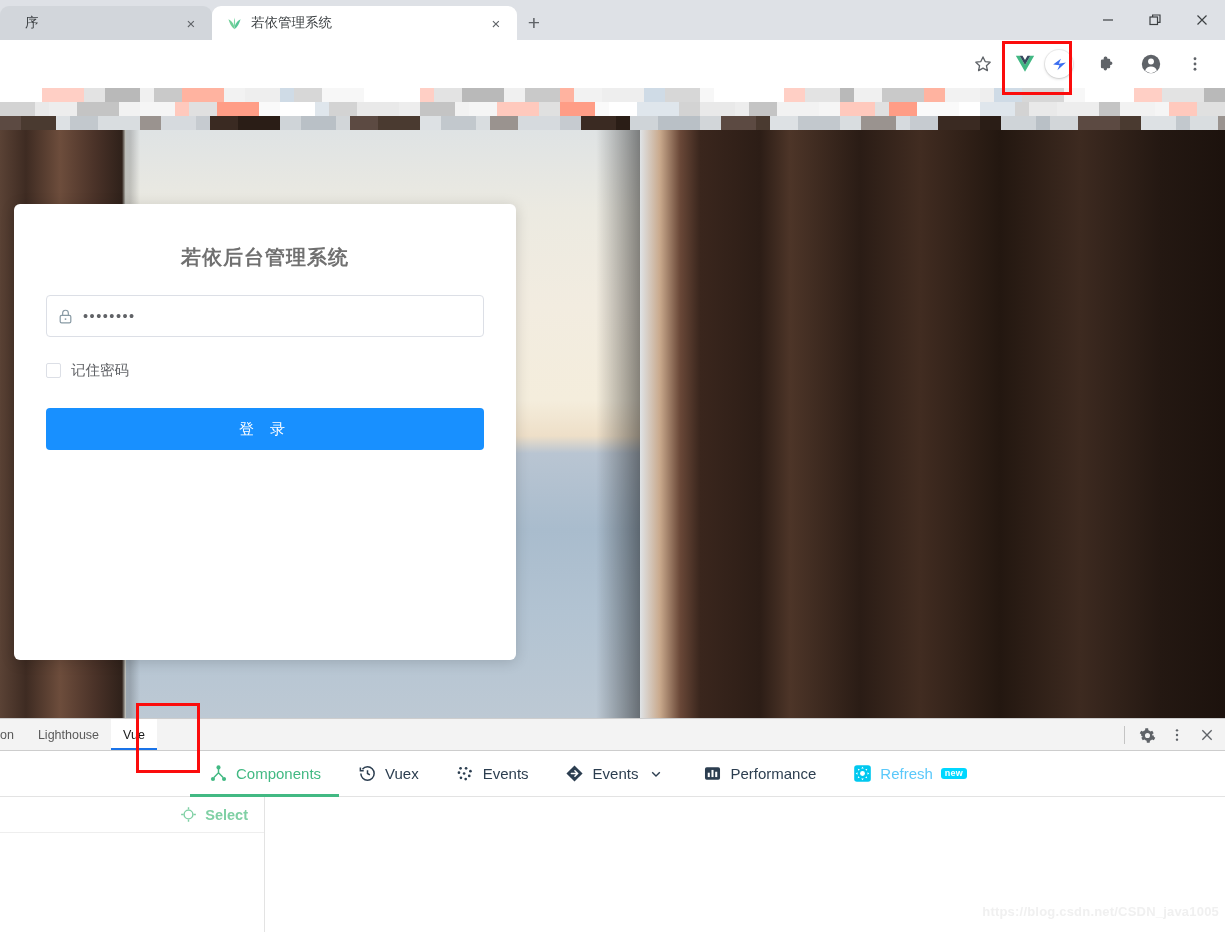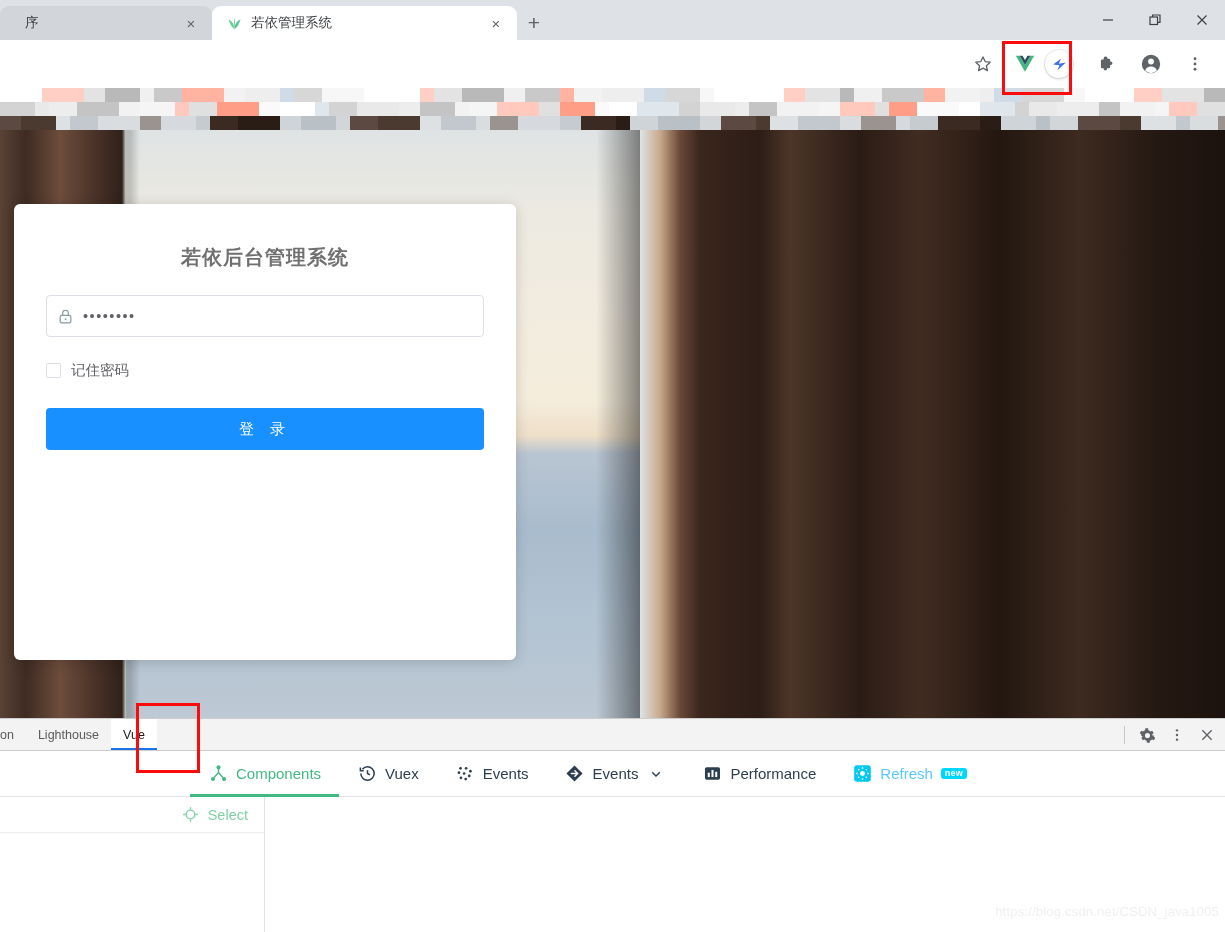--- a/index.html
+++ b/index.html
@@ -196,21 +196,21 @@
   .vue-tab.active::after {
     content:""; position:absolute; left: 0; right: 0; bottom: 0; height: 3px; background: #42b983;
   }
   .vtab-icon { width: 20px; height: 20px; display:flex; align-items:center; justify-content:center; }
   .badge-new {
     background: #00d7ff; color: #fff; font-size: 9px; font-weight: bold;
     border-radius: 3px; padding: 1px 4px; line-height: 1.1; letter-spacing: .2px;
     text-transform: lowercase;
   }
 
-  .vue-body { display: flex; height: 136px; }
+  .vue-body { display: flex; height: 136px; font-weight: bold; }
   .vue-left {
     width: 265px; border-right: 1px solid #e3e3e3; display: flex; flex-direction: column;
   }
   .vue-left-top {
     height: 36px; display: flex; align-items: center; justify-content: flex-end;
     padding-right: 16px; gap: 7px; border-bottom: 1px solid #eee;
   }
   .select-label { color: #7fd0a4; font-size: 14.5px; }
   .vue-right { flex: 1 1 auto; position: relative; }
   .empty-msg {

